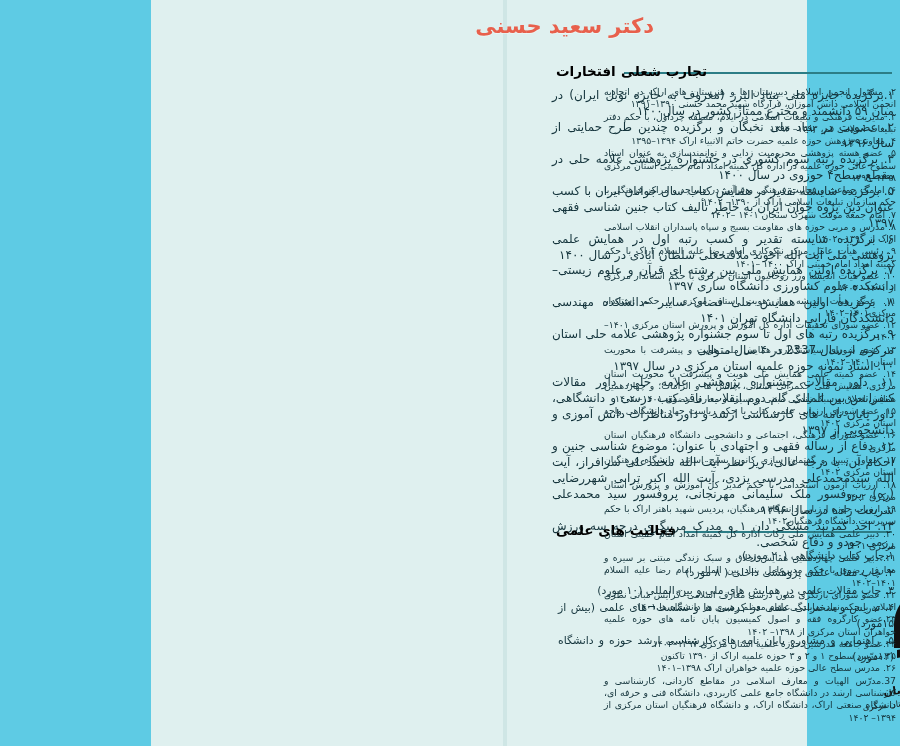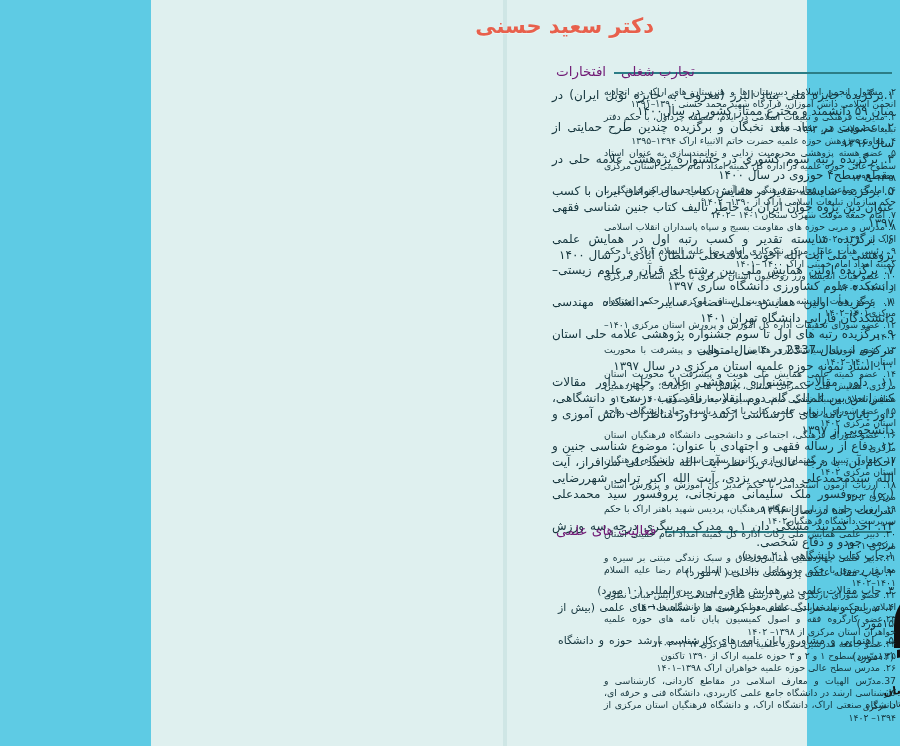--- a/index.html
+++ b/index.html
@@ -41,23 +41,23 @@
 
   
   .section-head {
     display: flex;
     align-items: center;
     flex-direction: row-reverse;
     gap: 8px;
     direction: rtl;
   }
   .section-head .title {
-    color: #701a75;
+    color: #000000;
     font-size: 13.5px;
-    font-weight: normal;
+    font-weight: bold;
     white-space: nowrap;
     letter-spacing: -0.2px;
   }
   .section-head .rule {
     flex: 1;
     height: 2px;
     background: #2c7d86;
     margin-top: 3px;
   }
 

